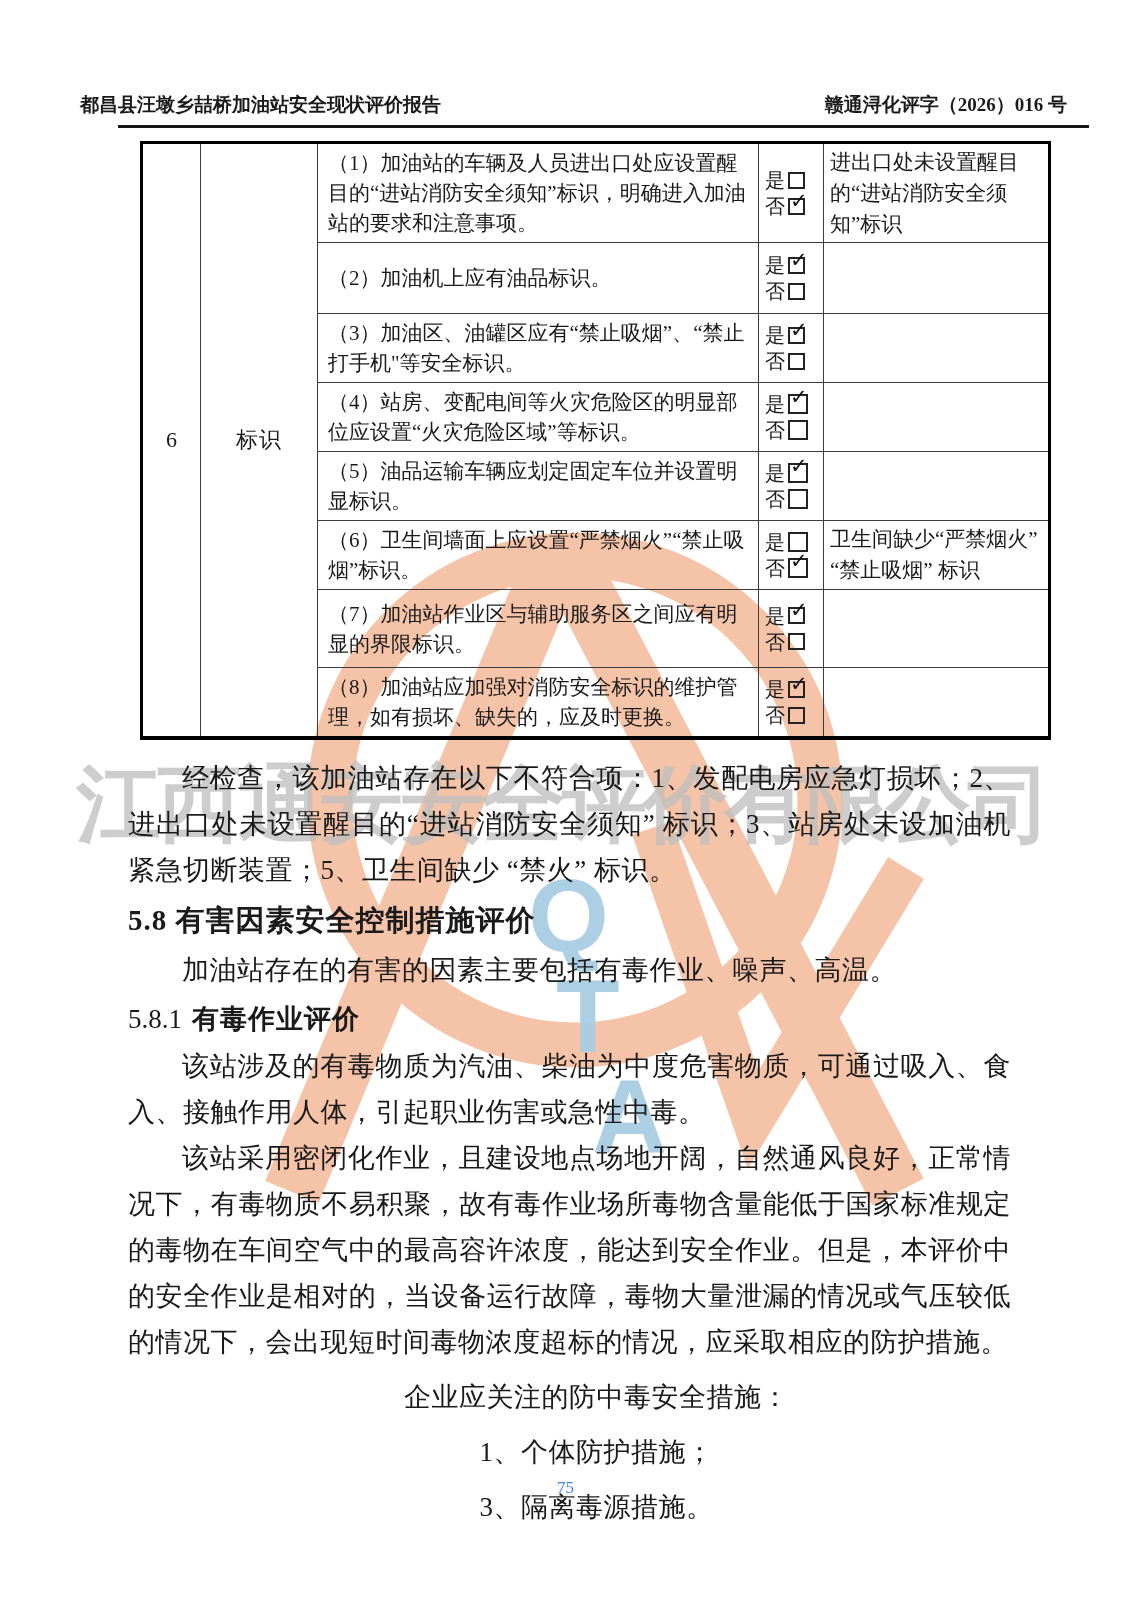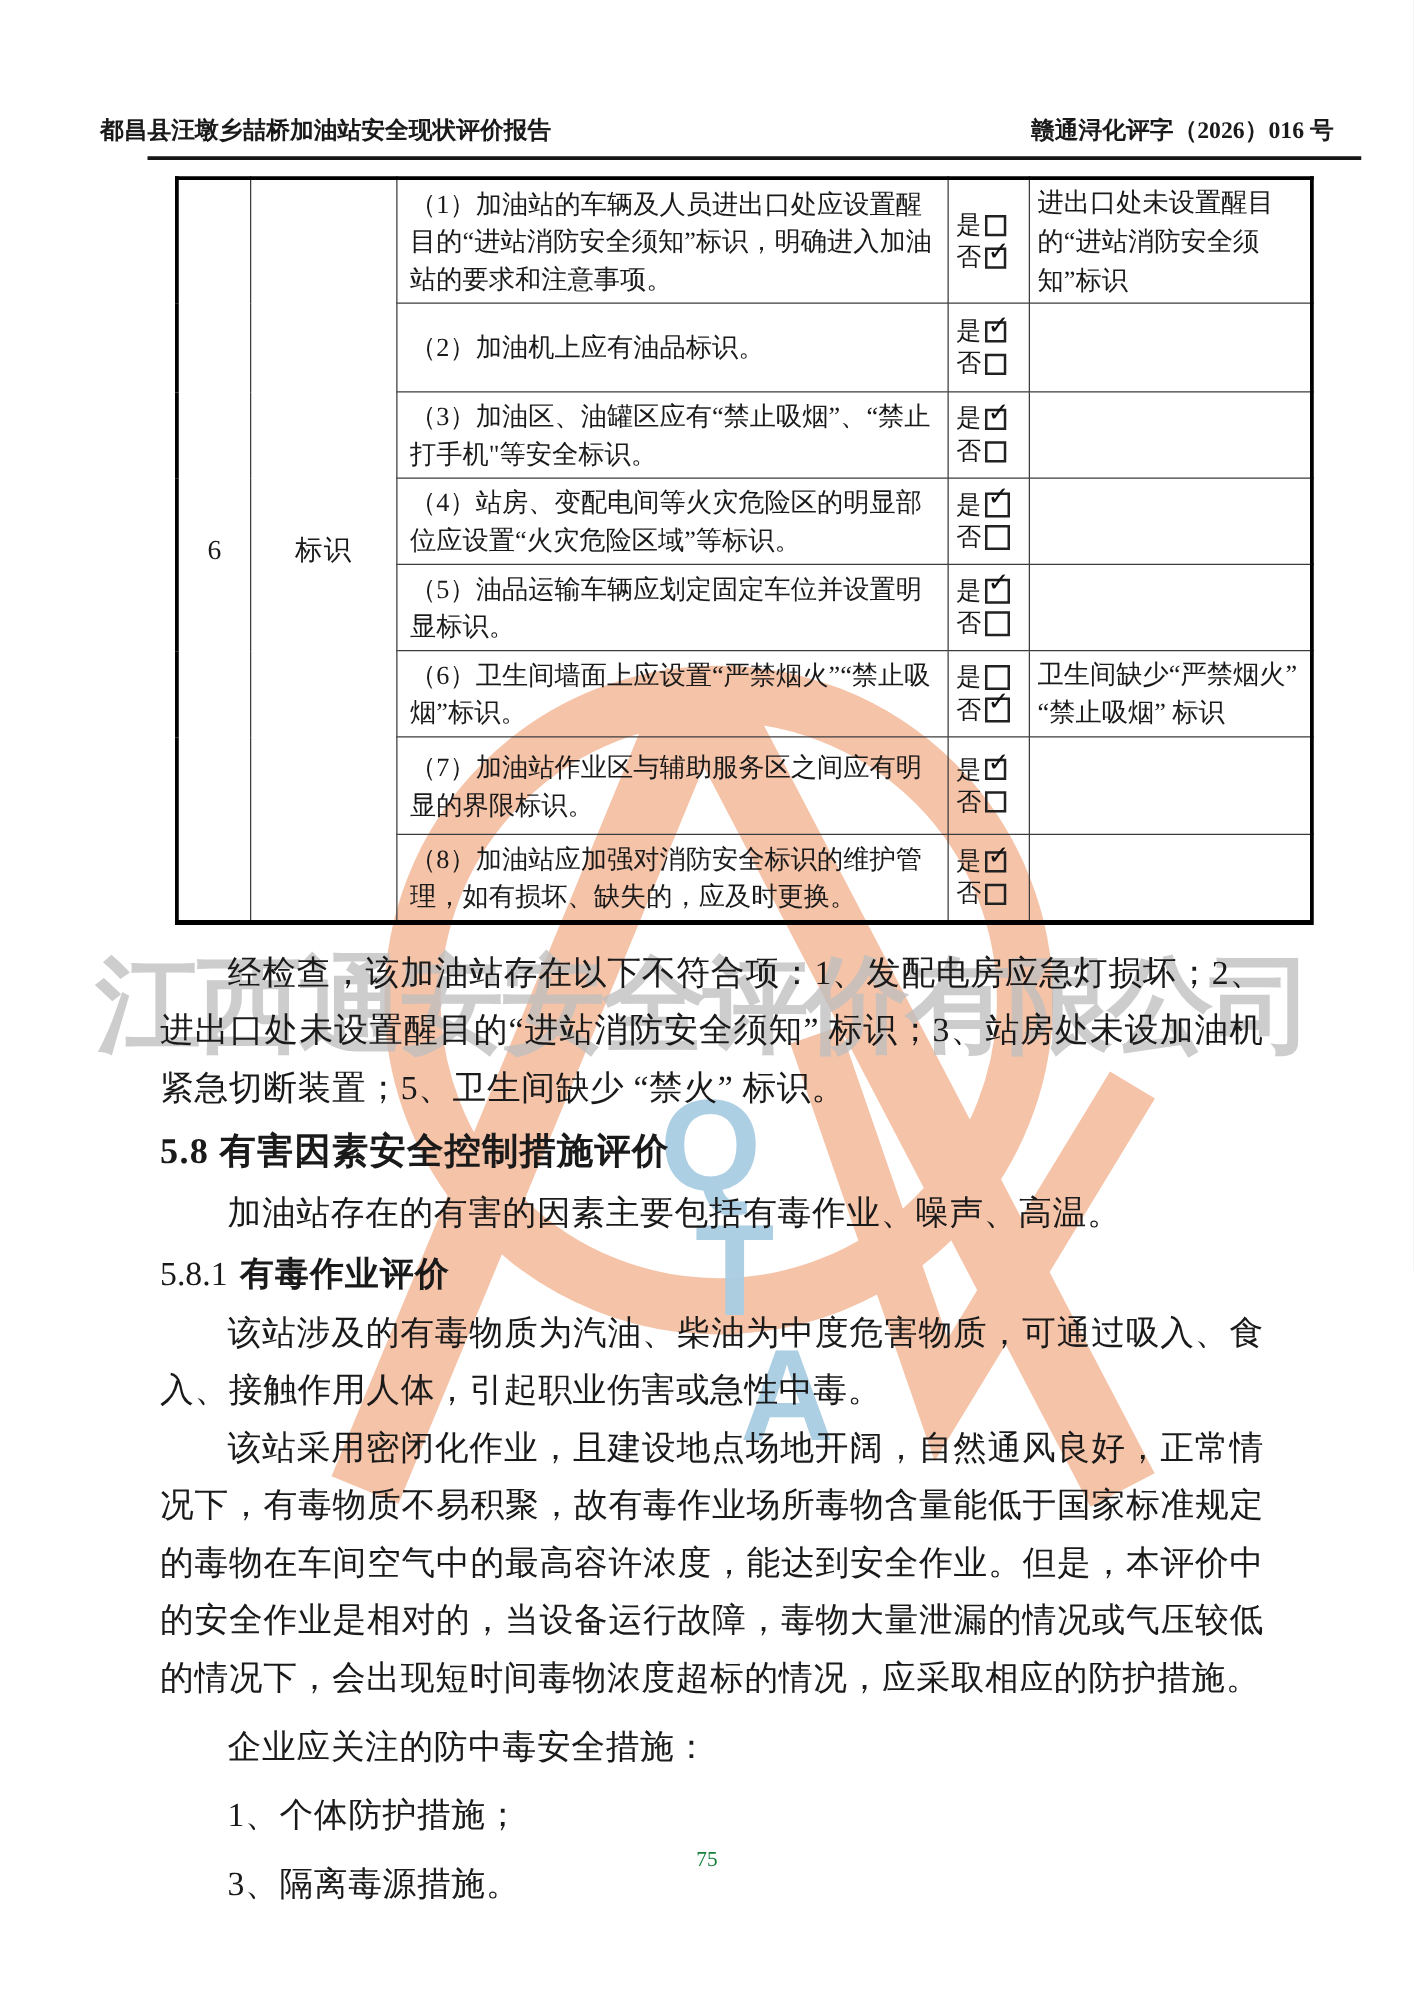--- a/index.html
+++ b/index.html
@@ -60,25 +60,25 @@
   p.body{
     margin:0;font-size:27px;line-height:46px;
     text-align:justify;text-justify:inter-character;
     text-indent:2em;letter-spacing:.5px;
   }
   p.first{margin-top:15px;}
   h2.h58{margin:8px 0 6px 0;font-size:29px;font-weight:bold;letter-spacing:1px;}
   h3.h581{margin:8px 0 6px 0;font-size:27px;font-weight:normal;}
   h3.h581 .num{font-weight:normal;margin-right:10px;}
   h3.h581 .ttl{font-weight:bold;letter-spacing:1px;}
-  p.item{margin:9px 0 0 0;font-size:27px;line-height:46px;text-indent:2em;letter-spacing:.5px;}
+  p.item{margin:9px 0 0 0;font-size:27px;line-height:46px;text-indent:2em;letter-spacing:.5px;text-align:center;}
   
   .pageno{
     position:absolute;left:0;right:0;top:1478px;z-index:3;
-    text-align:center;font-size:17px;color:#15803d;
+    text-align:center;font-size:17px;color:#3b82f6;
   }
 </style>
 </head>
 <body>
 
 <div class="page">
 
   <svg class="wm-logo" viewBox="0 0 1131 1600" xmlns="http://www.w3.org/2000/svg">
     <g stroke="#f5c3a8" fill="none" stroke-linecap="butt">
       <path d="M 560 545 L 292 1192" stroke-width="58"></path>

